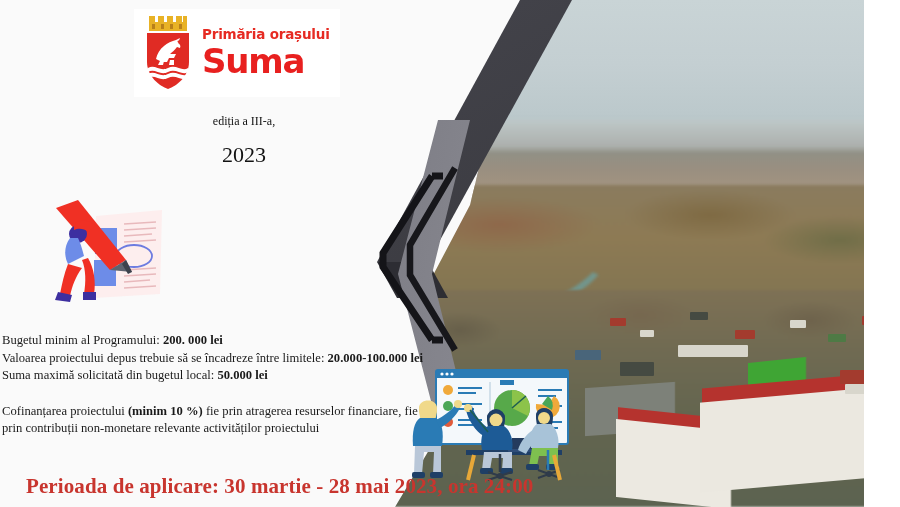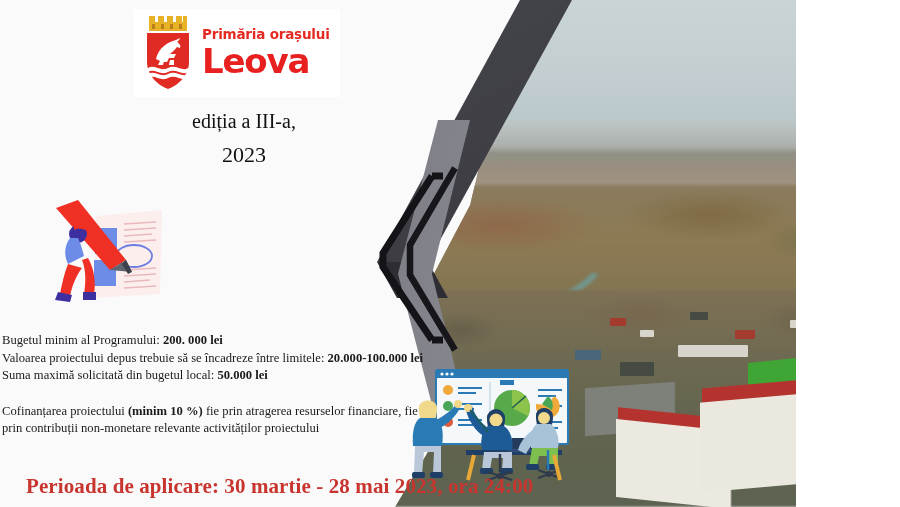--- a/index.html
+++ b/index.html
@@ -4,21 +4,21 @@
 <style>
   html, body {
     margin: 0; padding: 0;
     background: #ffffff;
   }
   body {
     font-family: "Liberation Serif", serif;
   }
   #poster {
     position: relative;
-    width: 796px;
+    width: 864px;
     height: 507px;
     overflow: hidden;
     background: #fafafa;
   }
 
   
   .photo-layer {
     position: absolute;
     inset: 0;
     clip-path: polygon(520px 0, 900px 0, 900px 507px, 395px 507px, 435px 440px, 435px 300px, 420px 300px, 470px 205px);
@@ -184,21 +184,21 @@
     position: absolute;
     left: 4px; top: 104px;
     width: 480px;
     text-align: center;
     color: #121212;
     font-family: "Liberation Serif", serif;
   }
   .hl-line1 { font-size: 21.5px; line-height: 26px; letter-spacing: .1px; }
   .hl-line1 b { font-weight: bold; }
   .hl-line2 { font-size: 21px; font-weight: bold; line-height: 30px; letter-spacing: .3px; }
-  .hl-line3 { font-size: 20px; line-height: 34px; }
+  .hl-line3 { font-size: 12px; line-height: 34px; }
   .hl-line4 { font-size: 22px; line-height: 34px; }
 
   
   .details {
     position: absolute;
     left: 2px; top: 332px;
     width: 428px;
     color: #1a1a1a;
     font-family: "Liberation Serif", serif;
     font-size: 12.6px;
@@ -293,21 +293,21 @@
       <path d="M6,52 C13,48 18,56 26,52 C34,48 40,56 46,52 L46,56 C40,60 34,52 26,56 C18,60 13,52 6,56 Z" fill="#ffffff"></path>
       <path d="M6,58 C13,54 18,62 26,58 C34,54 40,62 46,58 L46,62 C40,66 34,58 26,62 C18,66 13,58 6,62 Z" fill="#ffffff"></path>
 
       <path d="M14,43 C15,38 18,33 22,30 C25,27 30,25 34,24 L38,22 L36,27 C38,28 39,30 38,32 L35,31 C33,34 30,36 28,38 L34,38 L32,42 L27,42 L25,46 L20,46 Z" fill="#ffffff"></path>
       <circle cx="36.5" cy="25.5" r="1" fill="#e02b24"></circle>
       <path d="M18,45 L16,49 L21,49 L22,45 Z" fill="#ffffff"></path>
       <path d="M28,44 L27,49 L32,49 L32,44 Z" fill="#ffffff"></path>
     </svg>
     <div class="logo-text">
       <span class="logo-primaria">Primăria orașului</span>
-      <span class="logo-leova">Leova</span>
+      <span class="logo-leova">Suma</span>
     </div>
   </div>
 
   <div class="headline">
     <div class="hl-line3">ediția a III-a,</div>
     <div class="hl-line4">2023</div>
   </div>
 
   <svg class="illus-vote" viewBox="0 0 128 118">
 

